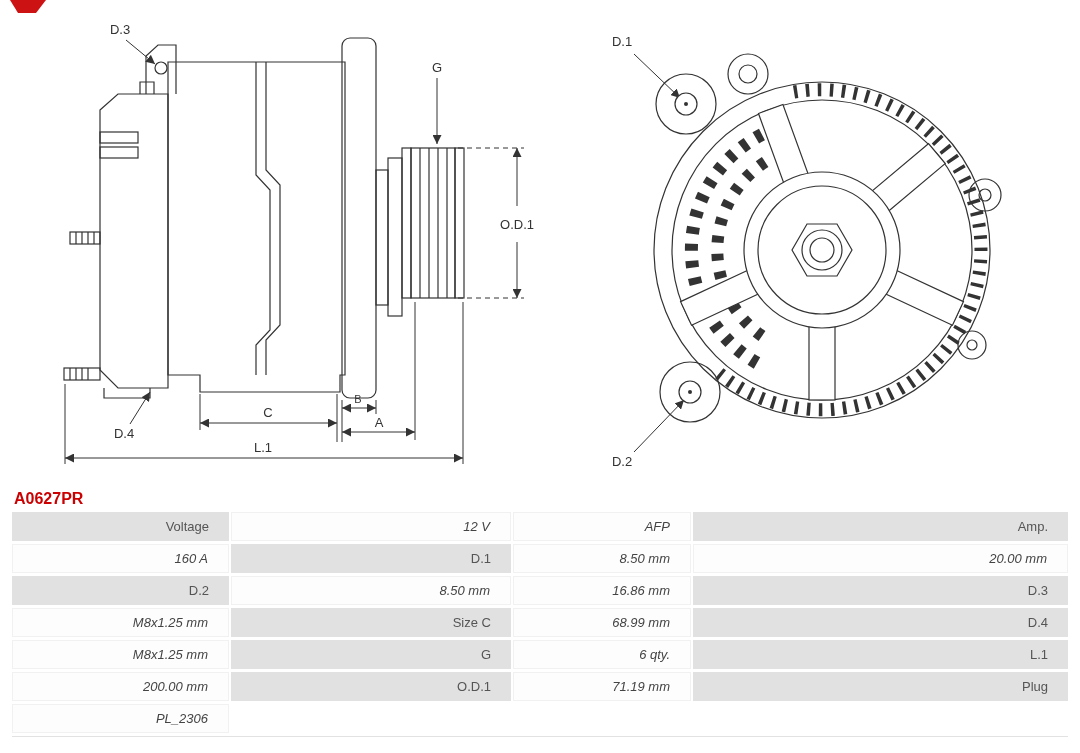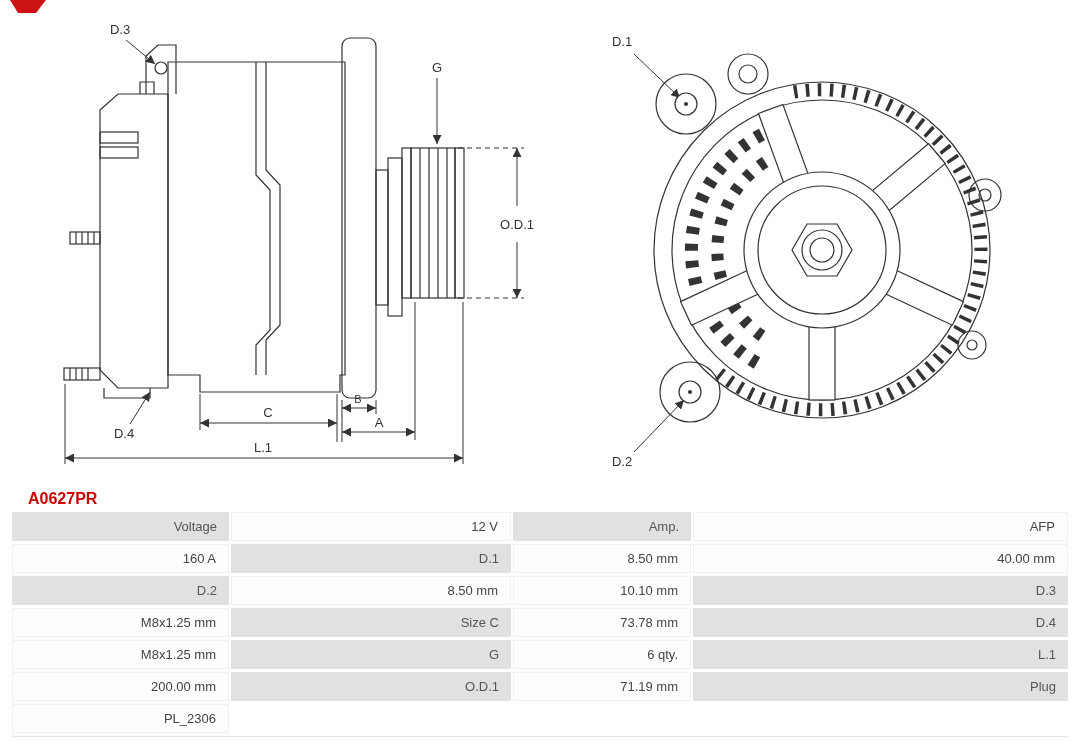--- a/index.html
+++ b/index.html
@@ -10,41 +10,41 @@
     color:#4d4d4d;
     position:relative;
     overflow:hidden;
   }
   .brand { position:absolute; top:0; left:10px; }
   .diagram { display:block; width:1080px; height:486px; }
   .part-number {
     color:#cc0000;
     font-size:16px;
     font-weight:bold;
-    padding:3px 0 5px 28px;
+    padding:3px 0 5px 14px;
     height:26px;
     line-height:20px;
   }
   .spec-table {
     margin:0 12px;
     display:grid;
     grid-template-columns:217px 280px 178px 1fr;
     grid-auto-rows:29px;
     gap:3px 2px;
     font-size:13px;
   }
   .cell {
     display:flex;
     align-items:center;
     justify-content:flex-end;
-    padding-right:12px;
+    padding-right:20px;
     white-space:nowrap;
   }
   .cell.label { background:#e1e1e1; color:#555; }
-  .cell.value { background:#fdfdfd; border:1px solid #f1f1f1; color:#444; }
+  .cell.value { background:#fdfdfd; border:1px solid #f1f1f1; color:#444;font-style:italic; }
   .table-footer-line { margin:3px 12px 0; border-top:1px solid #e2e2e2; }
   svg text { fill:#333; }
 </style>
 </head>
 <body>
 
 <svg class="brand" width="42" height="14" viewBox="0 0 42 14">
   <polygon points="0,0 36,0 26,13 8,13" fill="#cc1212"></polygon>
 </svg>
 
@@ -178,37 +178,37 @@
     <text x="622" y="46" text-anchor="middle">D.1</text>
     <text x="622" y="466" text-anchor="middle">D.2</text>
   </g>
 </svg>
 
 <div class="part-number">A0627PR</div>
 
 <div class="spec-table">
   <div class="cell label">Voltage</div>
   <div class="cell value">12 V</div>
+  <div class="cell value">AFP</div>
+
   <div class="cell label">Amp.</div>
-
-  <div class="cell value">AFP</div>
   <div class="cell value">160 A</div>
   <div class="cell label">D.1</div>
   <div class="cell value">8.50 mm</div>
 
-  <div class="cell value">40.00 mm</div>
+  <div class="cell value">20.00 mm</div>
   <div class="cell label">D.2</div>
   <div class="cell value">8.50 mm</div>
 
-  <div class="cell value">10.10 mm</div>
+  <div class="cell value">16.86 mm</div>
   <div class="cell label">D.3</div>
   <div class="cell value">M8x1.25 mm</div>
 
   <div class="cell label">Size C</div>
-  <div class="cell value">73.78 mm</div>
+  <div class="cell value">68.99 mm</div>
   <div class="cell label">D.4</div>
   <div class="cell value">M8x1.25 mm</div>
 
   <div class="cell label">G</div>
   <div class="cell value">6 qty.</div>
   <div class="cell label">L.1</div>
   <div class="cell value">200.00 mm</div>
 
   <div class="cell label">O.D.1</div>
   <div class="cell value">71.19 mm</div>

